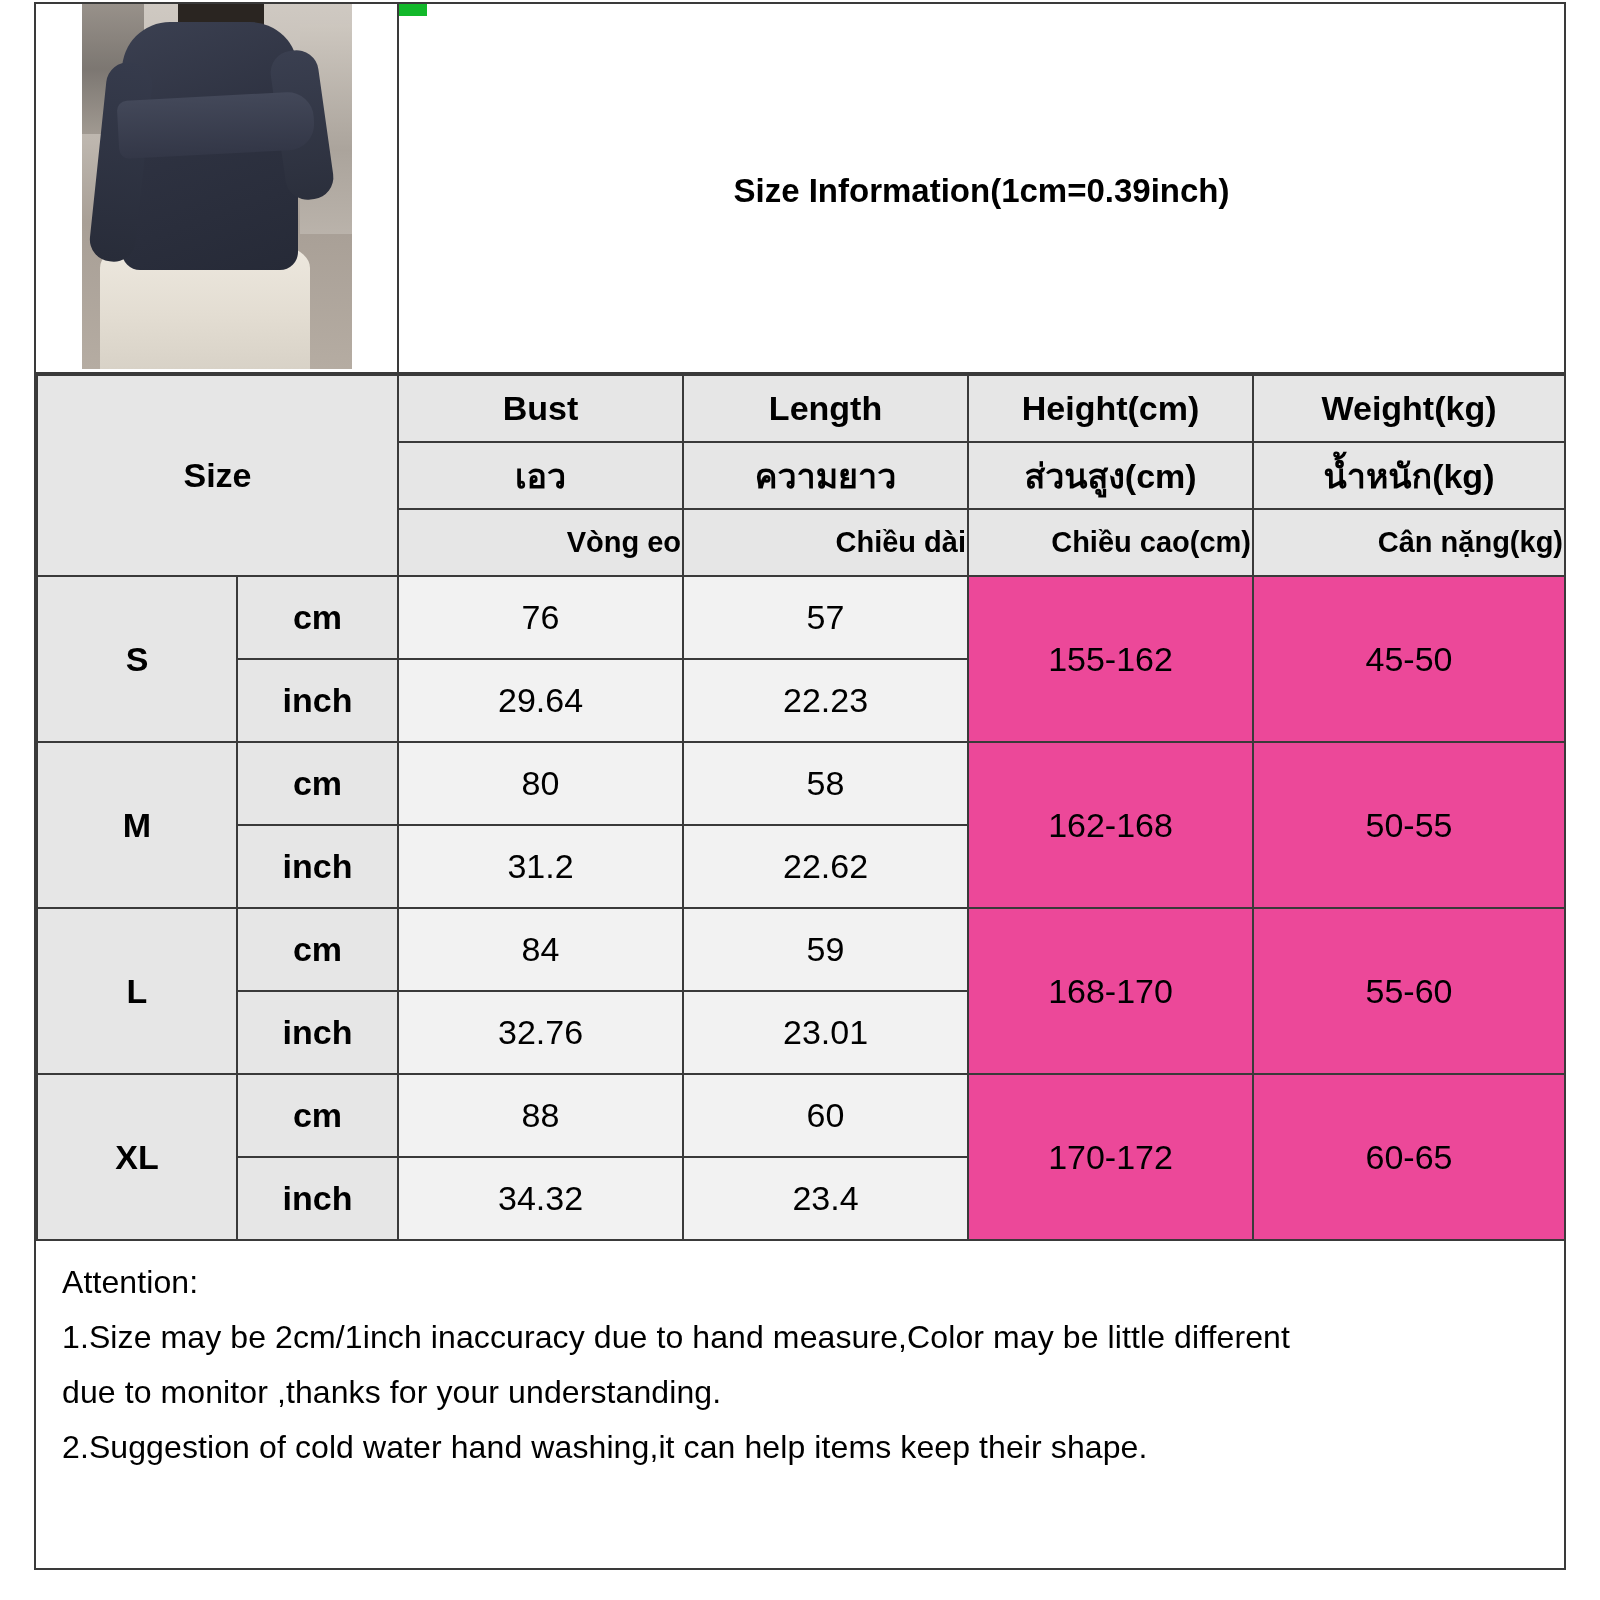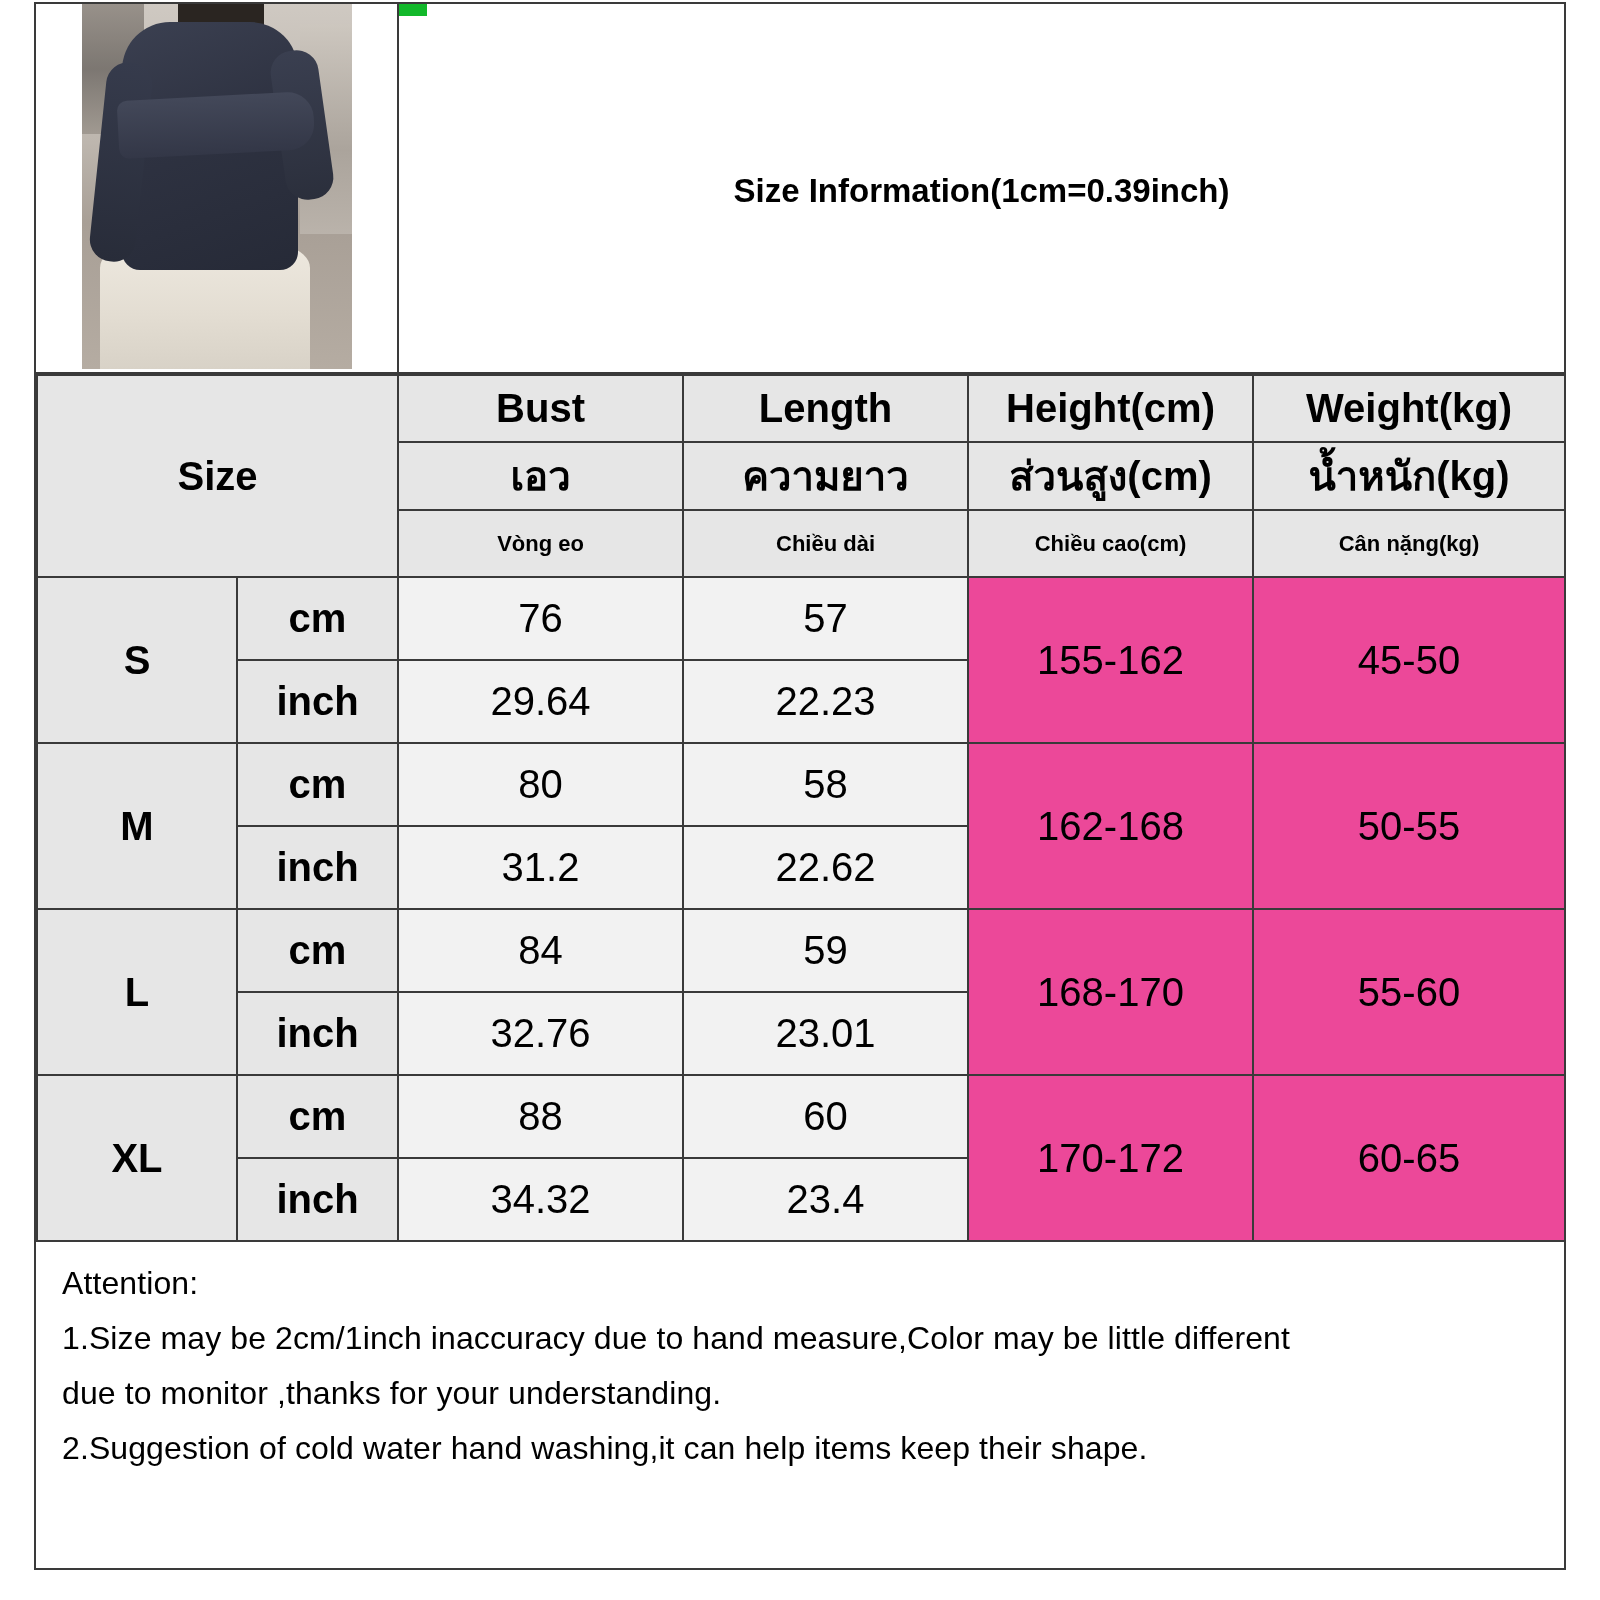--- a/index.html
+++ b/index.html
@@ -149,29 +149,29 @@
   
   table.size-table {
     width: 100%;
     border-collapse: collapse;
     table-layout: fixed;
   }
   table.size-table td {
     border: 2px solid #3a3a3a;
     text-align: center;
     vertical-align: middle;
-    font-size: 40px;
+    font-size: 34px;
     box-sizing: border-box;
   }
   .hdr {
     background: #e6e6e6;
     font-weight: bold;
     height: 67px;
   }
-  .hdr.small { font-size: 22px; }
+  .hdr.small { font-size: 29px; text-align: right; }
   .size-label {
     background: #e6e6e6;
     font-weight: bold;
     font-size: 44px;
   }
   .size-word {
     background: #e6e6e6;
     font-weight: bold;
     font-size: 52px;
   }

